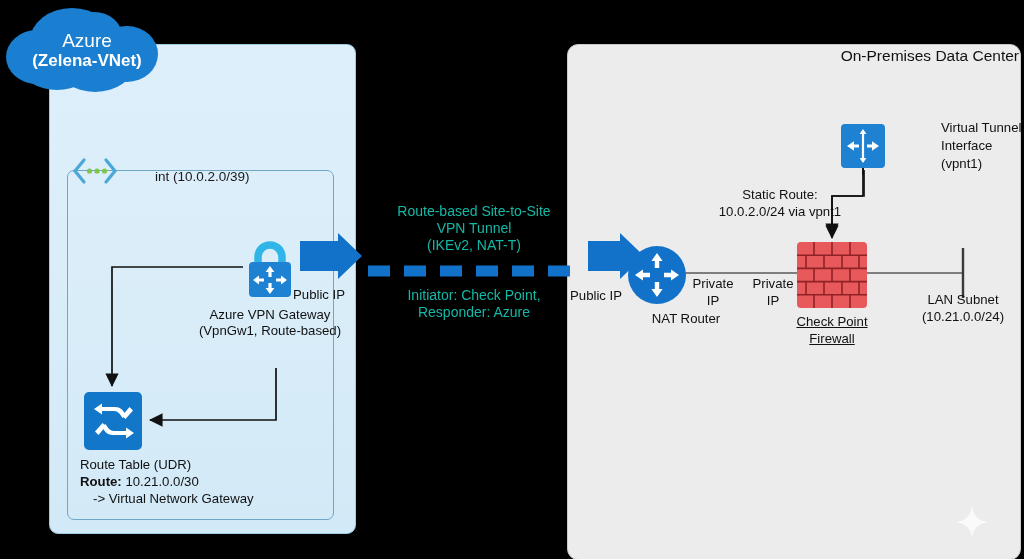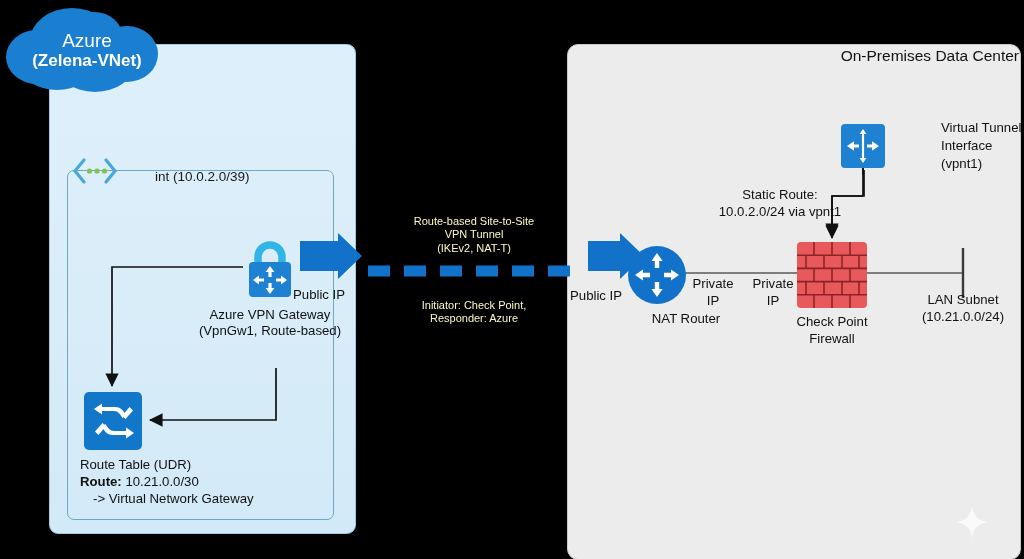--- a/index.html
+++ b/index.html
@@ -32,22 +32,22 @@
   
   .onprem{position:absolute;left:567px;top:44px;width:452px;height:514px;
     background:#ececec;border:1px solid #c9c9c9;border-radius:11px;}
   .onprem-title{position:absolute;left:567px;top:47px;width:452px;text-align:right;
     font-size:15.5px;color:#111;}
   .sparkle{position:absolute;left:955px;top:505px;width:34px;height:34px;}
 
   
   .lbl{position:absolute;font-size:13.2px;color:#111;line-height:1.18;white-space:nowrap;}
   .lbl.c{text-align:center;}
-  .tunnel-txt{position:absolute;color:#fef9c3;font-size:11px;line-height:1.22;
-    text-align:center;white-space:nowrap;margin-top:12px;}
+  .tunnel-txt{position:absolute;color:#14b8a6;font-size:14px;line-height:1.22;
+    text-align:center;white-space:nowrap;}
 
   
   .vpngw{position:absolute;left:243px;top:240px;width:54px;height:60px;}
   .rt{position:absolute;left:84px;top:392px;width:58px;height:58px;}
   .nat{position:absolute;left:628px;top:246px;width:58px;height:58px;}
   .fw{position:absolute;left:797px;top:242px;width:70px;height:66px;}
   .vti{position:absolute;left:841px;top:124px;width:44px;height:44px;}
 
   svg{display:block;overflow:visible;}
   .ov{position:absolute;left:0;top:0;width:1024px;height:559px;pointer-events:none;}
@@ -217,21 +217,21 @@
         <line x1="17" y1="52.8" x2="17" y2="66"></line>
         <line x1="35" y1="52.8" x2="35" y2="66"></line>
         <line x1="53" y1="52.8" x2="53" y2="66"></line>
       </g>
     </svg>
   </div>
   <div class="lbl c" style="left:748px;top:275px;width:50px;line-height:1.3;">
     <div>Private</div>
     <div>IP</div>
   </div>
-  <div class="lbl c" style="left:772px;top:313px;width:120px;line-height:1.3;">
+  <div class="lbl c" style="left:772px;top:313px;width:120px;line-height:1.3;text-decoration:underline;">
     <div>Check Point</div>
     <div>Firewall</div>
   </div>
 
   <div class="lbl c" style="left:903px;top:291px;width:120px;line-height:1.3;">
     <div>LAN Subnet</div>
     <div>(10.21.0.0/24)</div>
   </div>
 
   <div class="vti">

